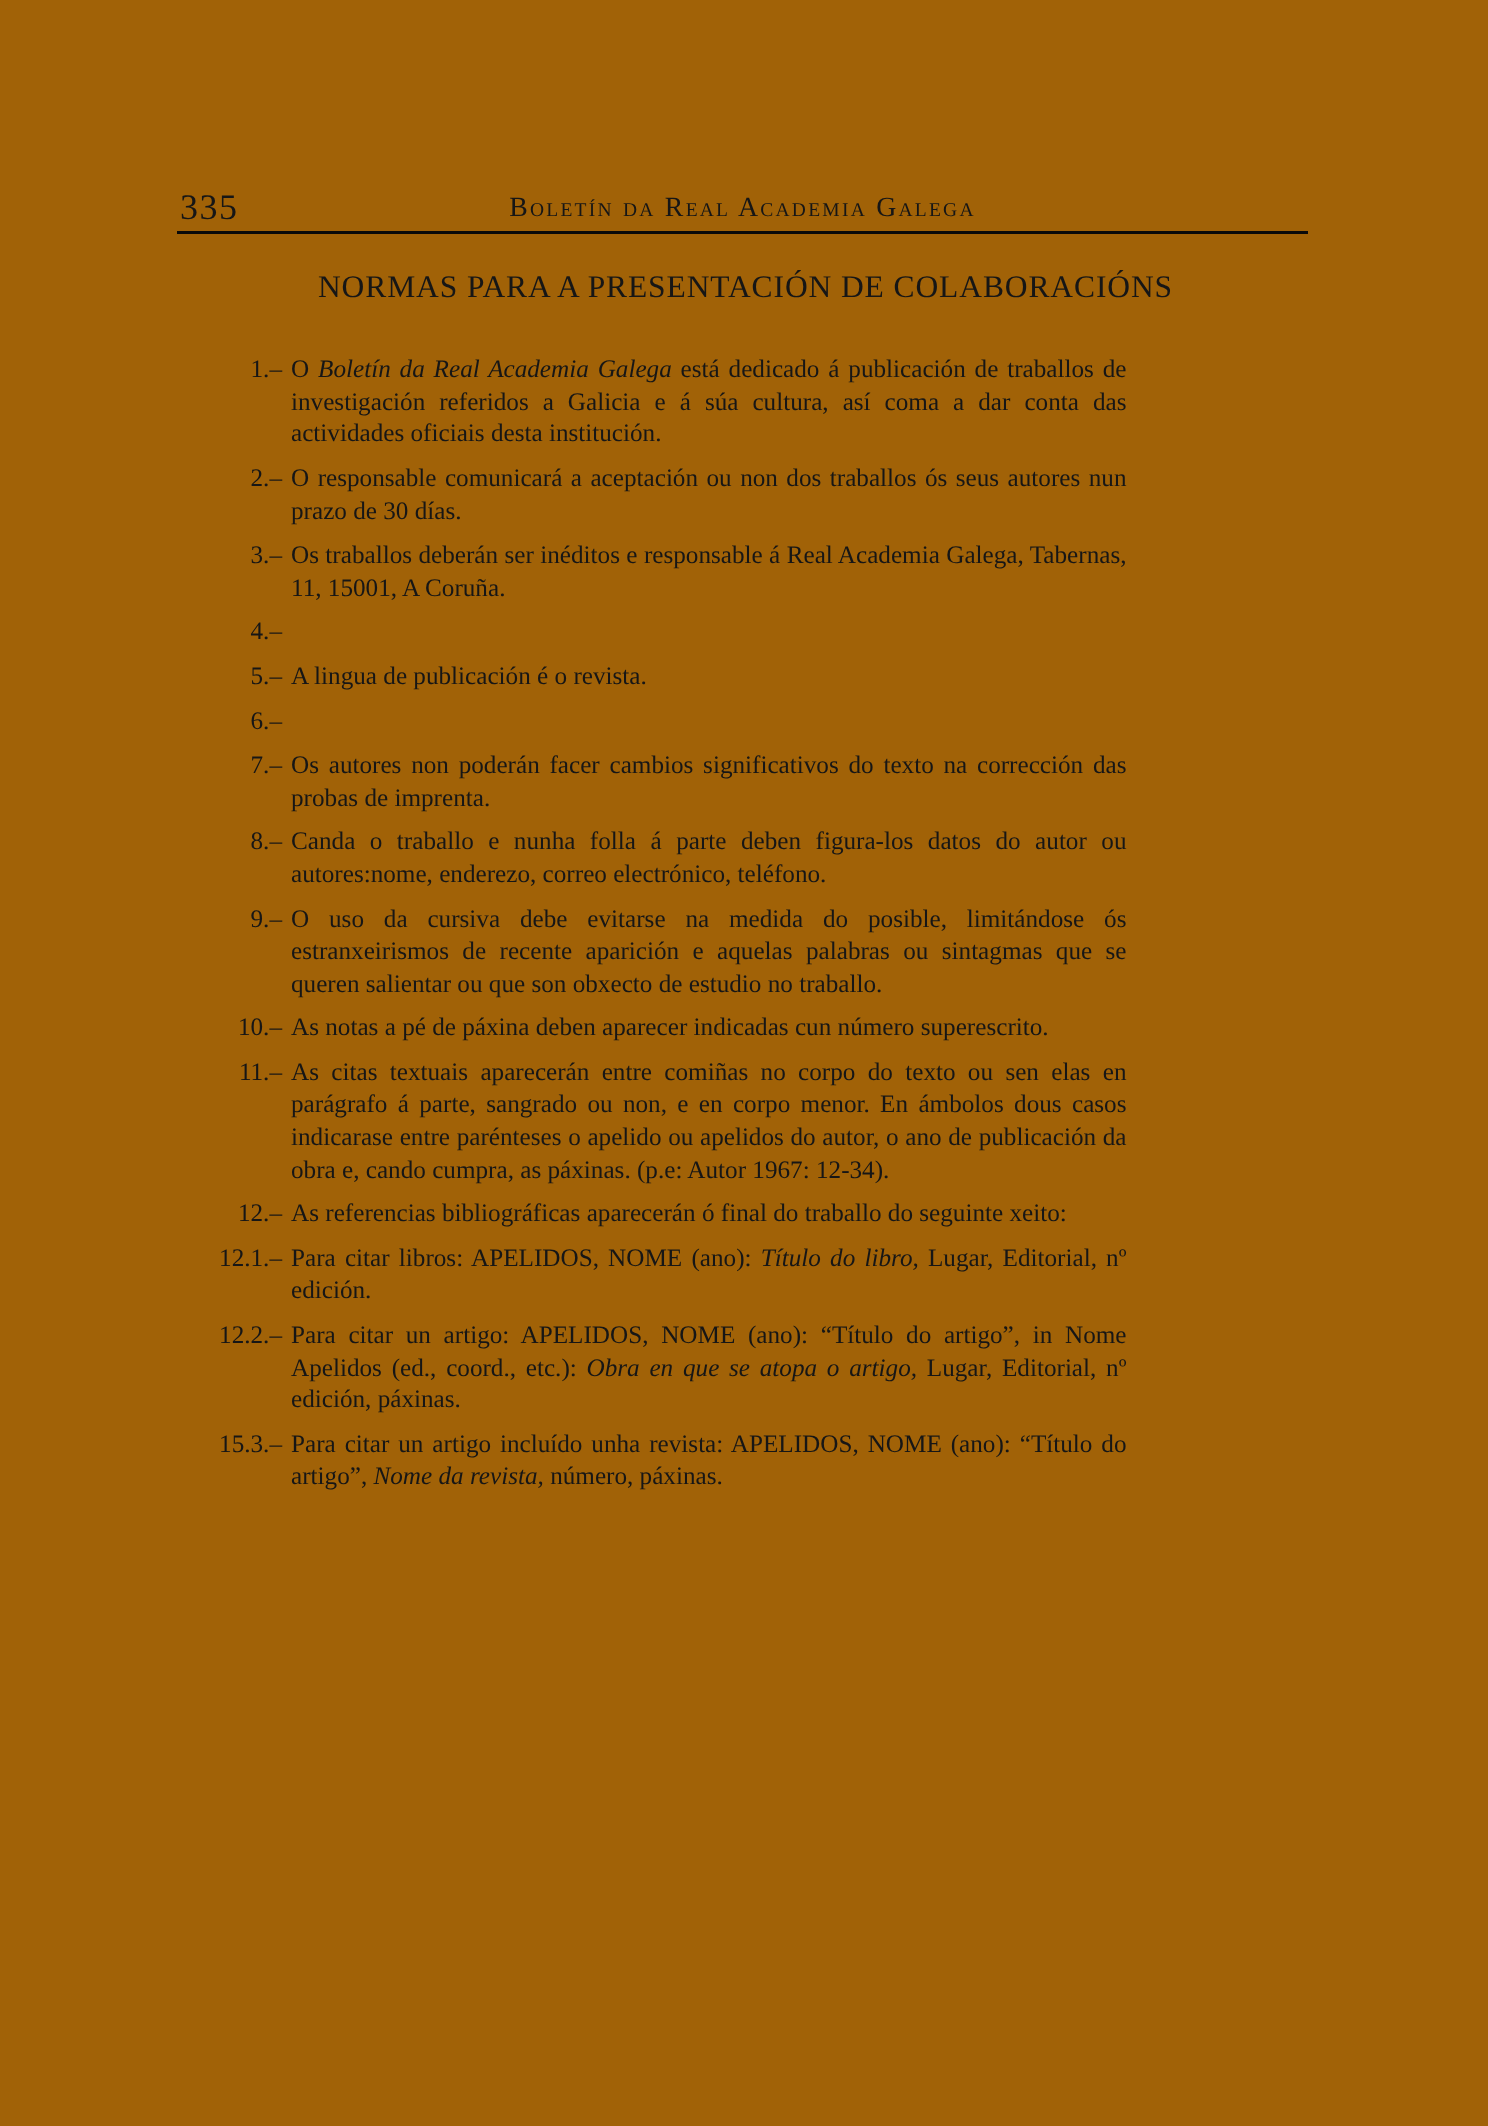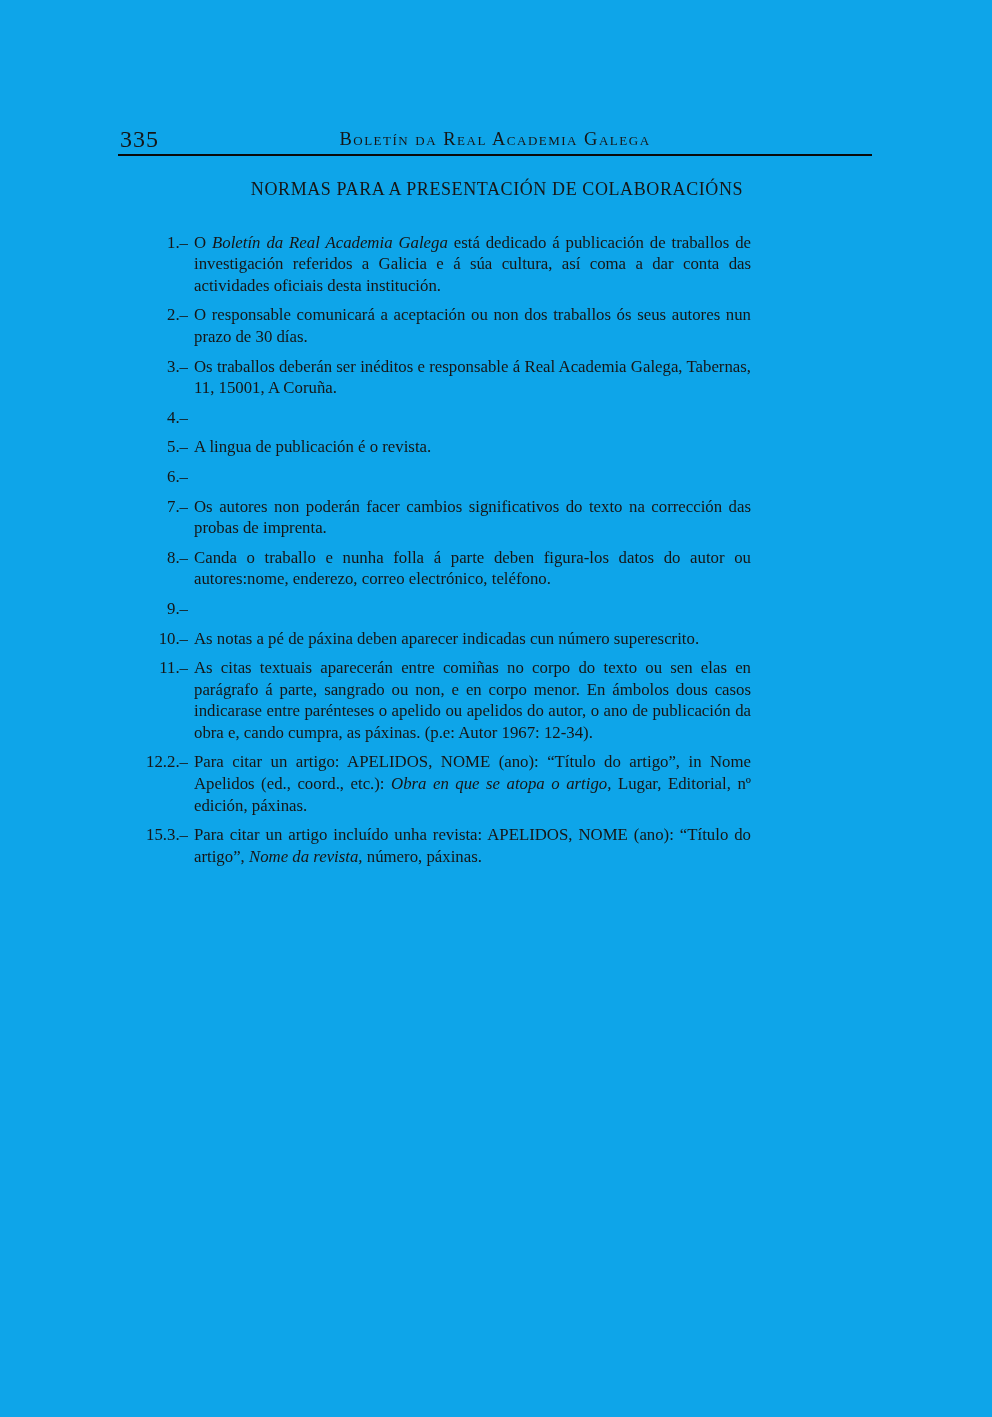--- a/index.html
+++ b/index.html
@@ -9,21 +9,21 @@
     height: 1417px;
     position: relative;
     font-family: "Liberation Serif", "DejaVu Serif", serif;
     color: #161616;
     overflow: hidden;
   }
   .page {
     position: relative;
     width: 992px;
     height: 1417px;
-    background: #0ea5e9;
+    background: #a16207;
   }
   .header {
     position: relative;
     margin: 0 120px 0 118px;
     height: 156px;
     border-bottom: 2px solid #0a0a0a;
   }
   .pageno {
     position: absolute;
     left: 2px;
@@ -39,21 +39,21 @@
     bottom: 6px;
     text-align: center;
     font-variant: small-caps;
     font-size: 18.5px;
     letter-spacing: 1.5px;
     line-height: 1;
   }
   .title {
     margin: 23px 118px 0 120px;
     text-align: center;
-    font-size: 18px;
+    font-size: 21px;
     font-weight: normal;
     letter-spacing: 0.6px;
     line-height: 1.2;
   }
   .rules {
     margin: 31px 0 0 120px;
     width: 644px;
     font-size: 16.8px;
     line-height: 21.6px;
   }
@@ -122,33 +122,42 @@
       <p class="txt"><span>Os autores non poderán facer cambios significativos do texto na corrección das probas de imprenta.</span></p>
     </div>
 
     <div class="rule">
       <span class="num">8.–</span>
       <p class="txt"><span>Canda o traballo e nunha folla á parte deben figura-los datos do autor ou autores:nome, enderezo, correo electrónico, teléfono.</span></p>
     </div>
 
     <div class="rule">
       <span class="num">9.–</span>
+      <p class="txt"><span>O uso da cursiva debe evitarse na medida do posible, limitándose ós estranxeirismos de recente aparición e aquelas palabras ou sintagmas que se queren salientar ou que son obxecto de estudio no traballo.</span></p>
     </div>
 
     <div class="rule">
       <span class="num">10.–</span>
       <p class="txt"><span>As notas a pé de páxina deben aparecer indicadas cun número superescrito.</span></p>
     </div>
 
     <div class="rule">
       <span class="num">11.–</span>
       <p class="txt"><span>As citas textuais aparecerán entre comiñas no corpo do texto ou sen elas en parágrafo á parte, sangrado ou non, e en corpo menor. En ámbolos dous casos indicarase entre parénteses o apelido ou apelidos do autor, o ano de publicación da obra e, cando cumpra, as páxinas. (p.e: Autor 1967: 12-34).</span></p>
     </div>
 
+    <div class="rule">
+      <span class="num">12.–</span>
+      <p class="txt"><span>As referencias bibliográficas aparecerán ó final do traballo do seguinte xeito:</span></p>
+    </div>
 
+    <div class="rule">
+      <span class="num">12.1.–</span>
+      <p class="txt"><span>Para citar libros: APELIDOS, NOME (ano): </span><span class="it">Título do libro,</span><span> Lugar, Editorial, nº edición.</span></p>
+    </div>
 
     <div class="rule">
       <span class="num">12.2.–</span>
       <p class="txt"><span>Para citar un artigo: APELIDOS, NOME (ano): “Título do artigo”, in Nome Apelidos (ed., coord., etc.): </span><span class="it">Obra en que se atopa o artigo,</span><span> Lugar, Editorial, nº edición, páxinas.</span></p>
     </div>
 
     <div class="rule">
       <span class="num">15.3.–</span>
       <p class="txt"><span>Para citar un artigo incluído unha revista: APELIDOS, NOME (ano): “Título do artigo”, </span><span class="it">Nome da revista,</span><span> número, páxinas.</span></p>
     </div>

